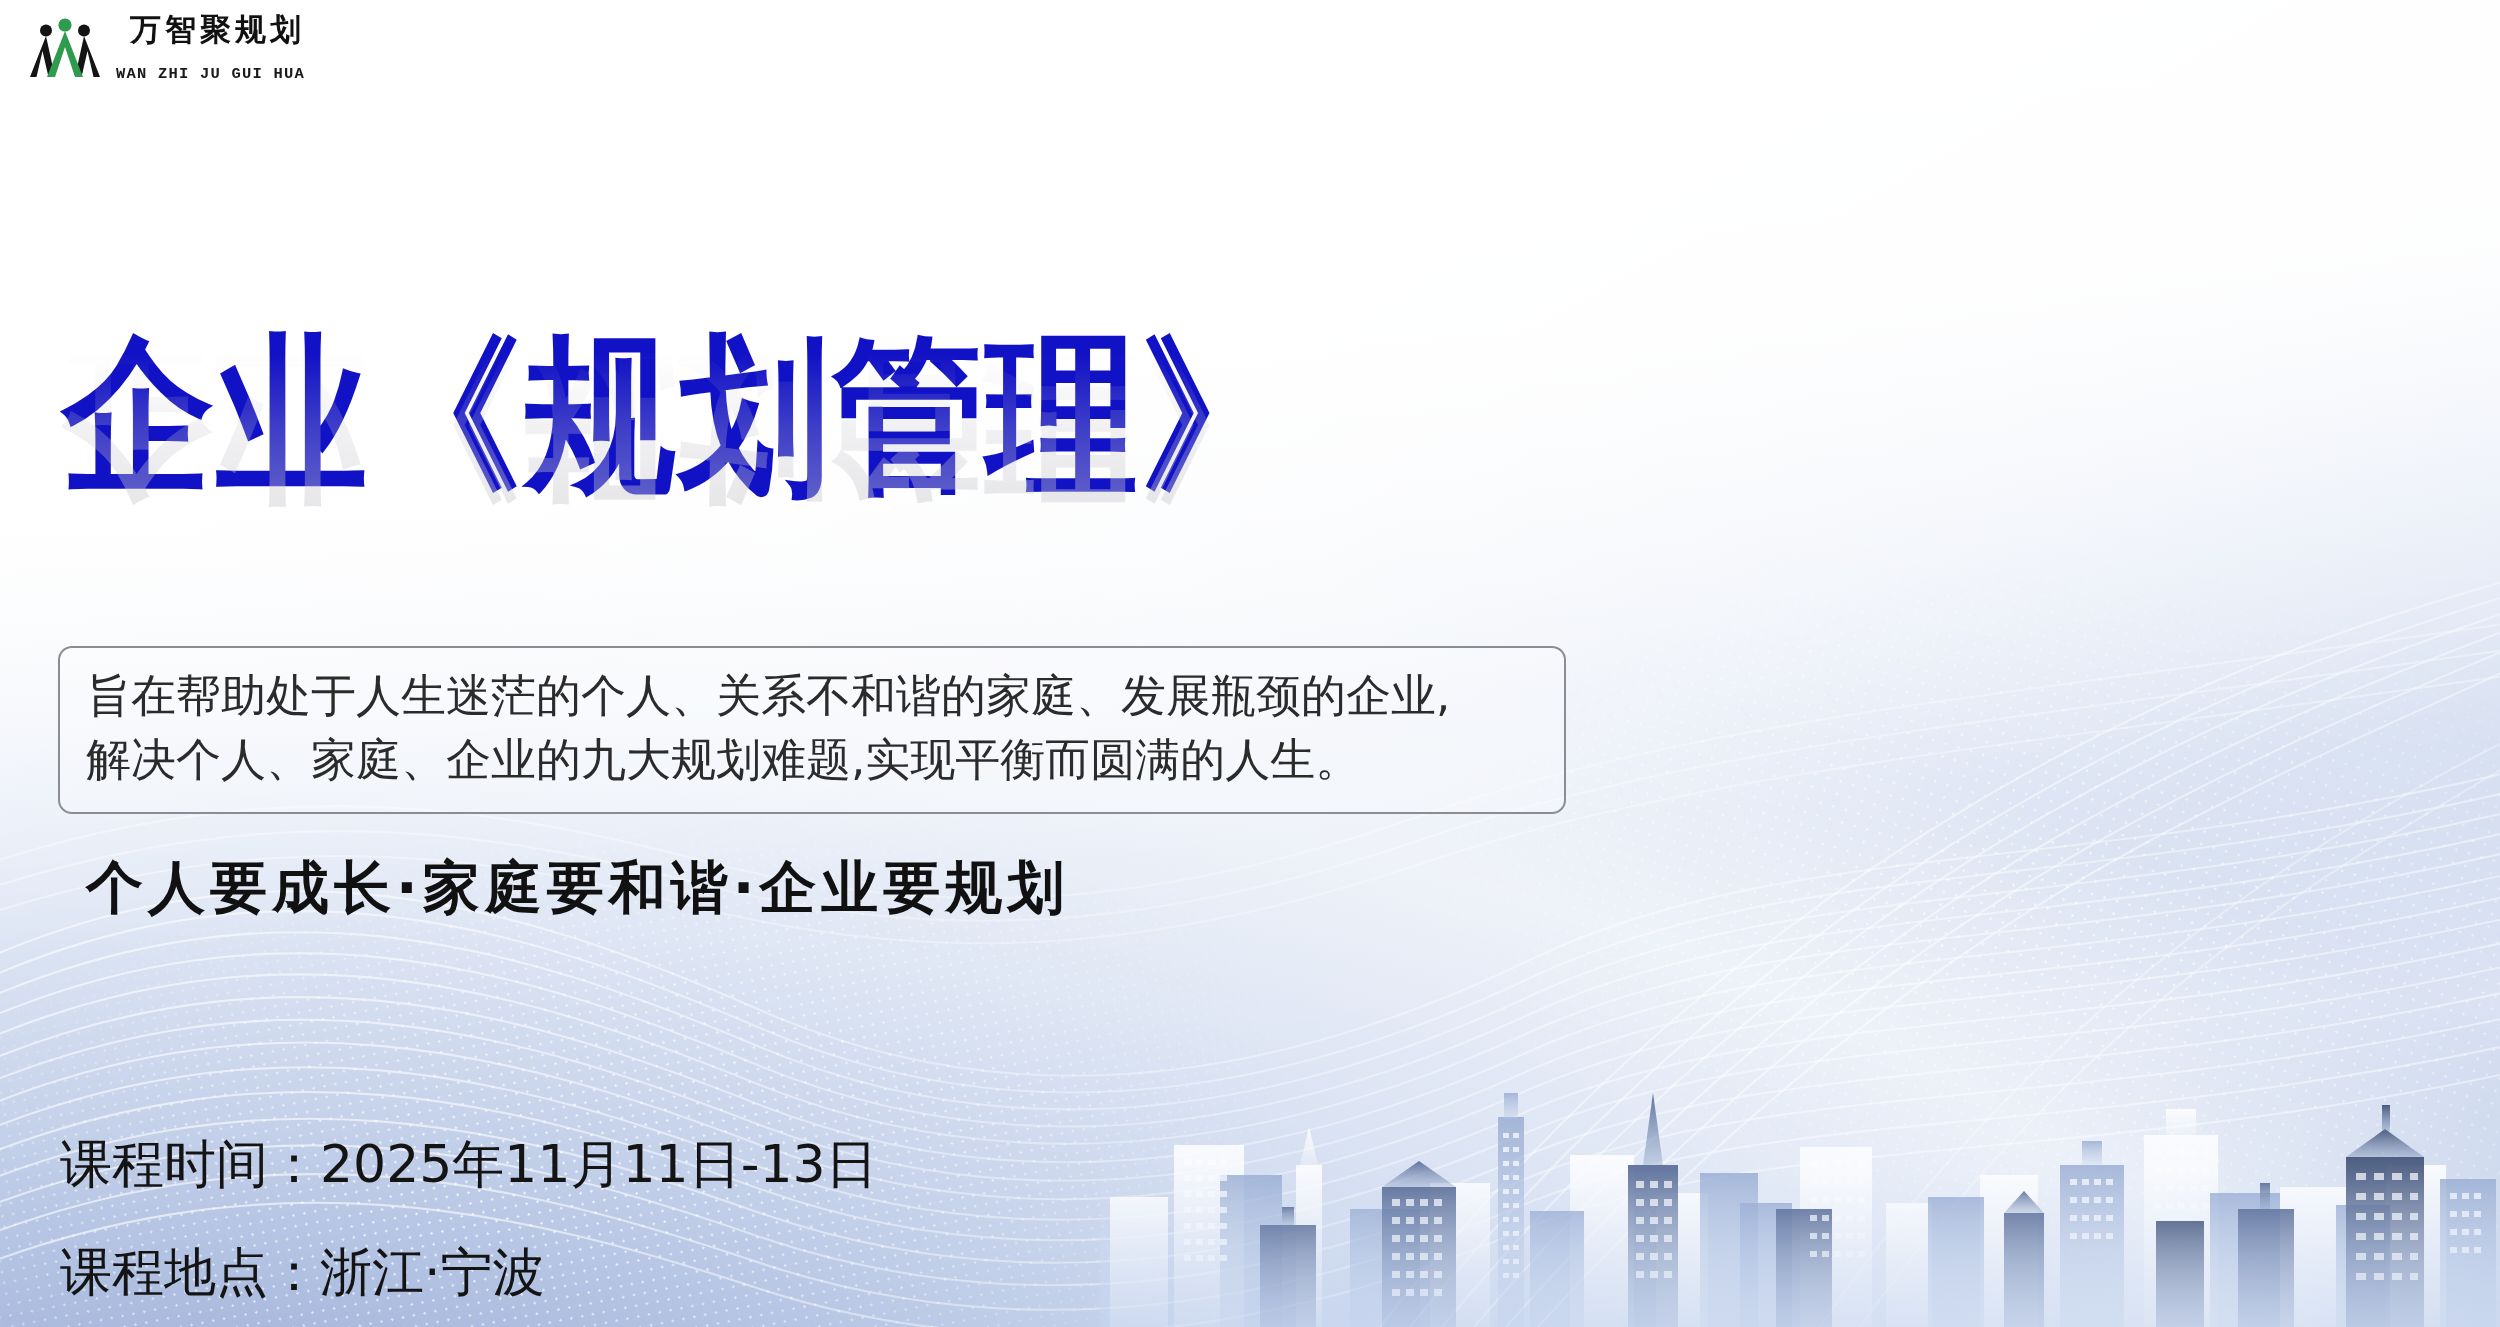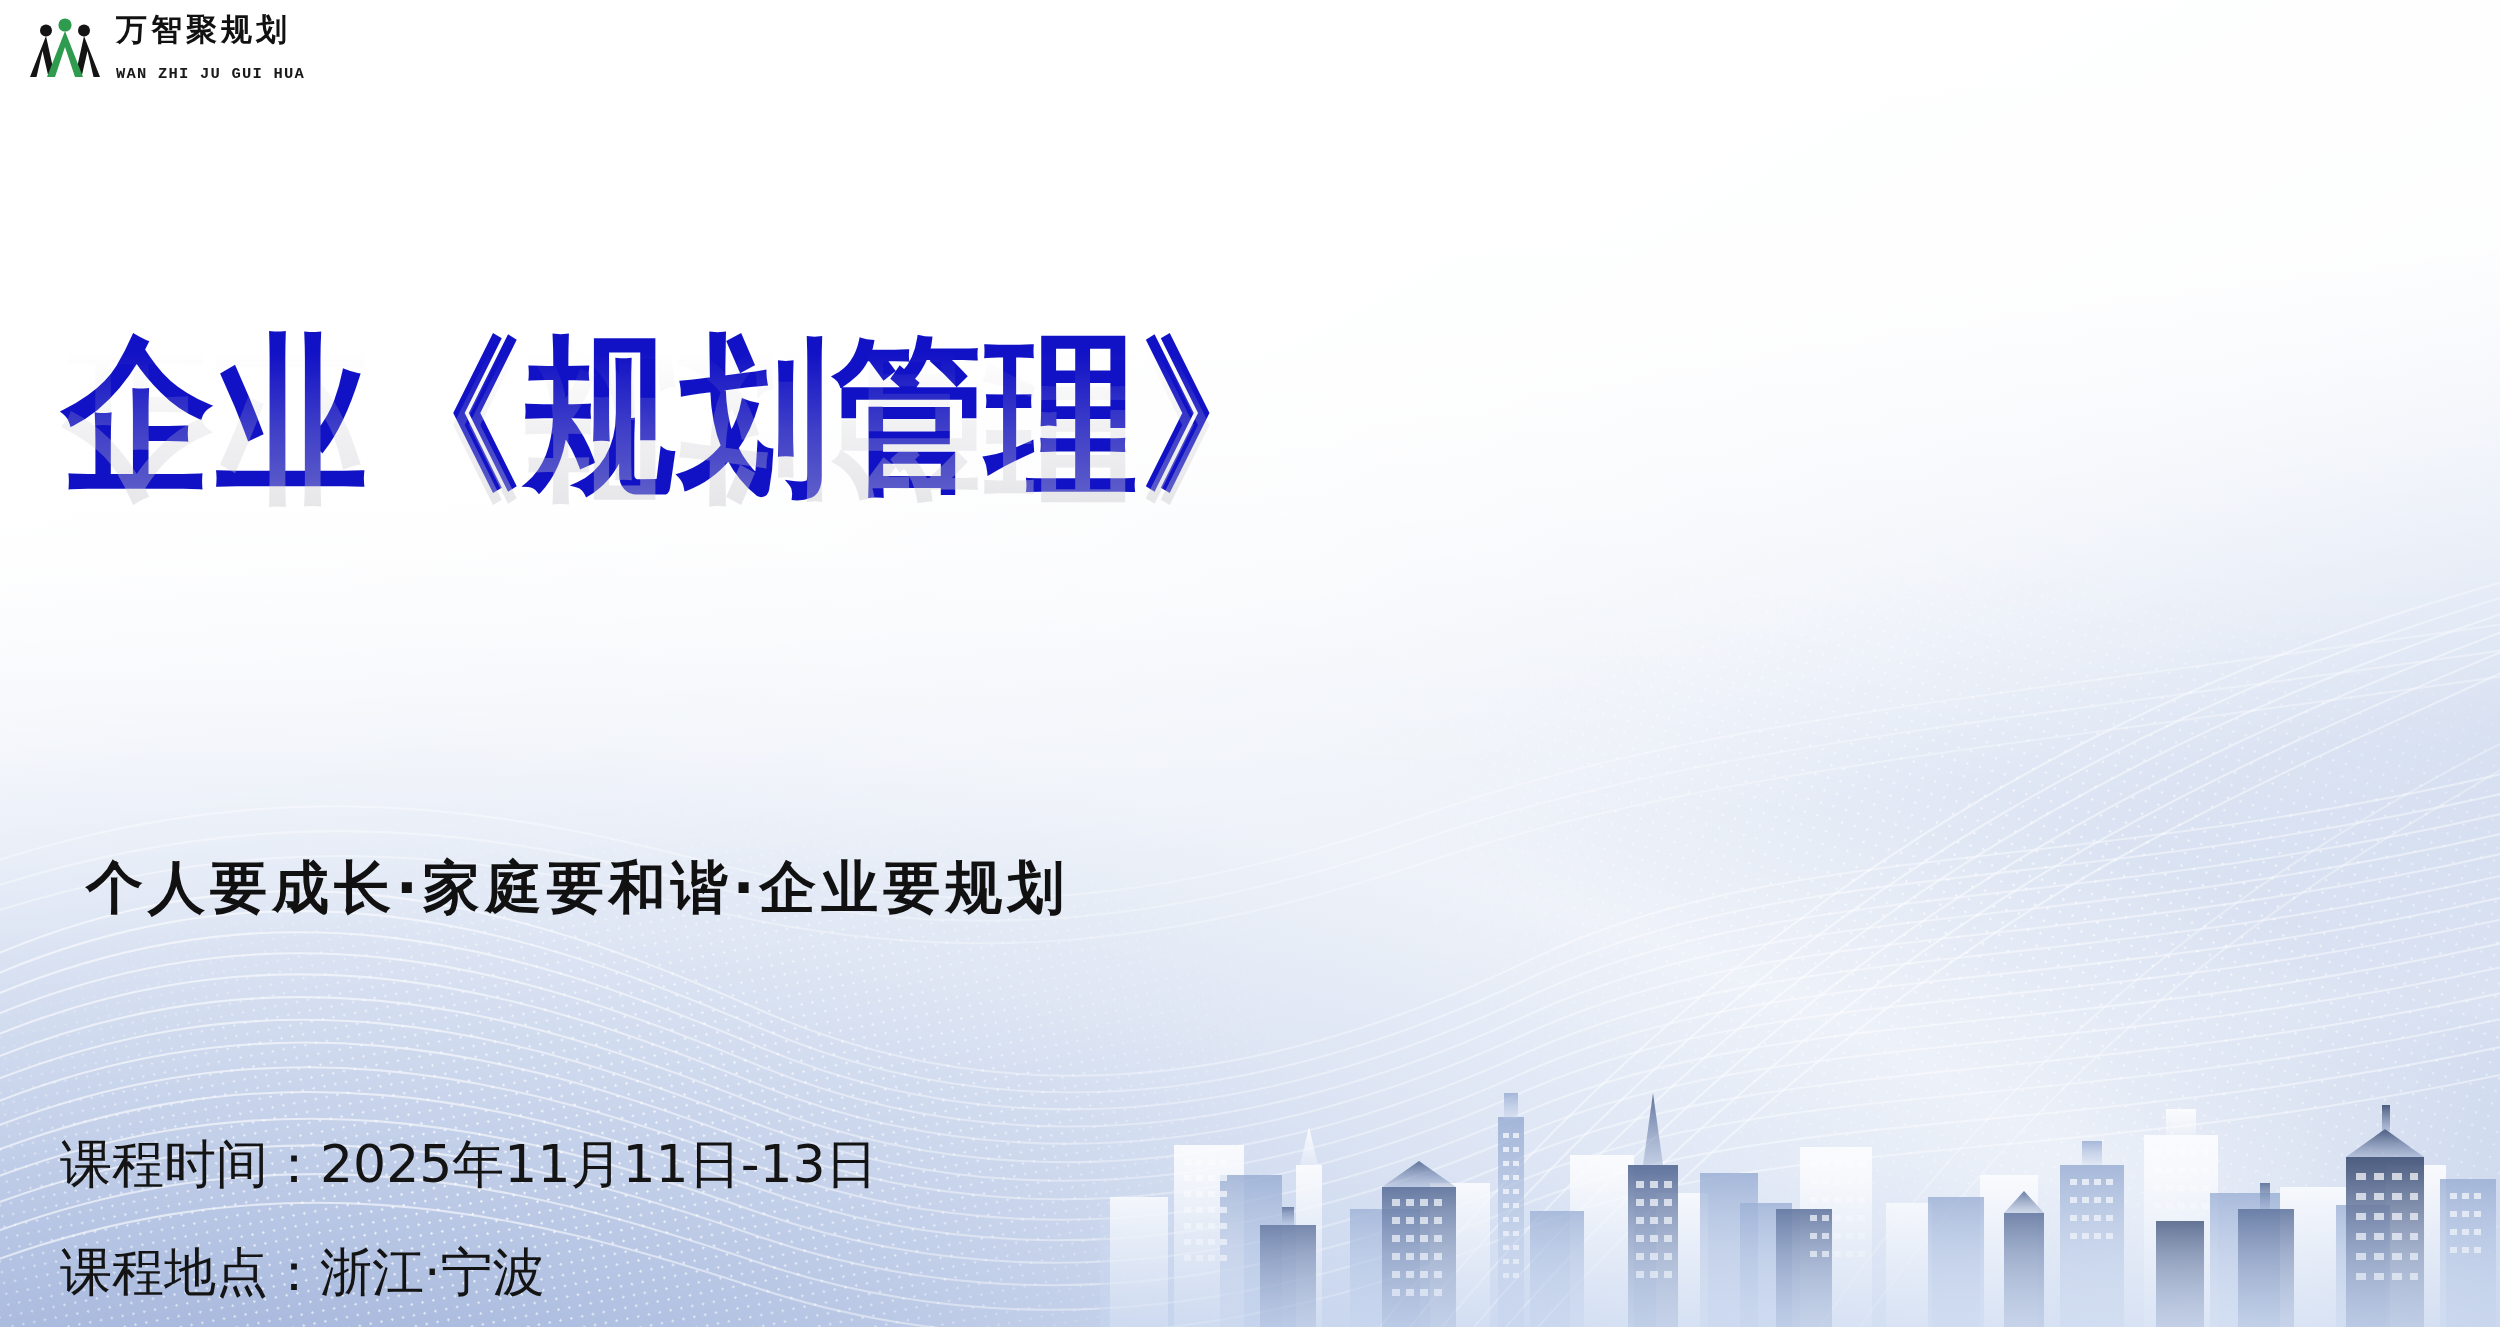--- a/index.html
+++ b/index.html
@@ -49,21 +49,21 @@
   .skyline{position:absolute;right:0;bottom:0;width:1400px;height:330px;pointer-events:none;}
   .skyline svg{display:block;width:100%;height:100%;}
   .skyline-fade{
     position:absolute;right:0;bottom:0;width:1400px;height:340px;pointer-events:none;
     background:linear-gradient(to bottom, rgba(255,255,255,0) 0%, rgba(215,226,245,0.10) 55%, rgba(205,219,242,0.34) 78%, rgba(198,214,240,0.52) 100%);
   }
 
   
   .logo{position:absolute;left:28px;top:14px;display:flex;align-items:center;gap:14px;}
   .logo-mark{width:74px;height:66px;display:block;}
-  .logo-text{display:flex;flex-direction:column;justify-content:center;line-height:1;}
+  .logo-text{display:flex;flex-direction:column;justify-content:center;line-height:1;align-items:flex-end;}
   .logo-cn{
     font-family:"DejaVu Serif","Liberation Serif",serif;
     font-size:31px;font-weight:700;color:#111;letter-spacing:4px;
   }
   .logo-en{
     font-family:Liberation Mono, monospace;
     font-size:15.5px;font-weight:700;color:#1a1a1a;letter-spacing:1.2px;margin-top:22px;
   }
 
   
@@ -501,20 +501,24 @@
       <div class="logo-cn">万智聚规划</div>
       <div class="logo-en">WAN ZHI JU GUI HUA</div>
     </div>
   </div>
 
   <div class="title-wrap">
     <div class="title">企业《规划管理》</div>
     <div class="title-reflect">企业《规划管理》</div>
   </div>
 
+  <div class="desc-box">
+    <div class="desc-line">旨在帮助处于人生迷茫的个人、关系不和谐的家庭、发展瓶颈的企业,</div>
+    <div class="desc-line">解决个人、家庭、企业的九大规划难题,实现平衡而圆满的人生。</div>
+  </div>
 
   <div class="tagline">个人要成长·家庭要和谐·企业要规划</div>
 
   <div class="course-info">
     <div class="course-row">课程时间：2025年11月11日-13日</div>
     <div class="course-row">课程地点：浙江·宁波</div>
   </div>
 
 
 </div>

